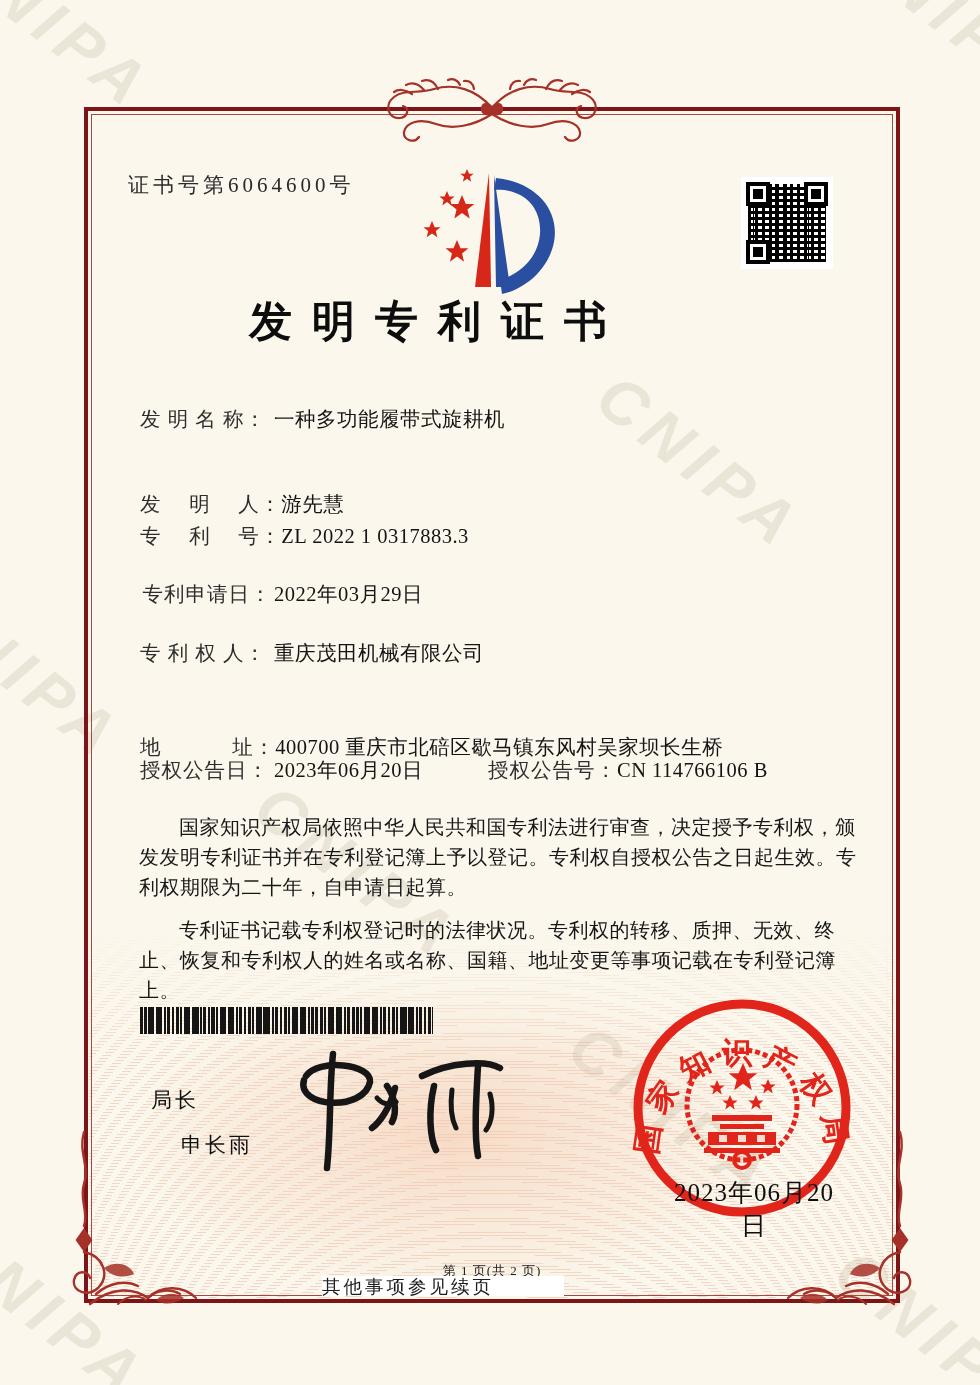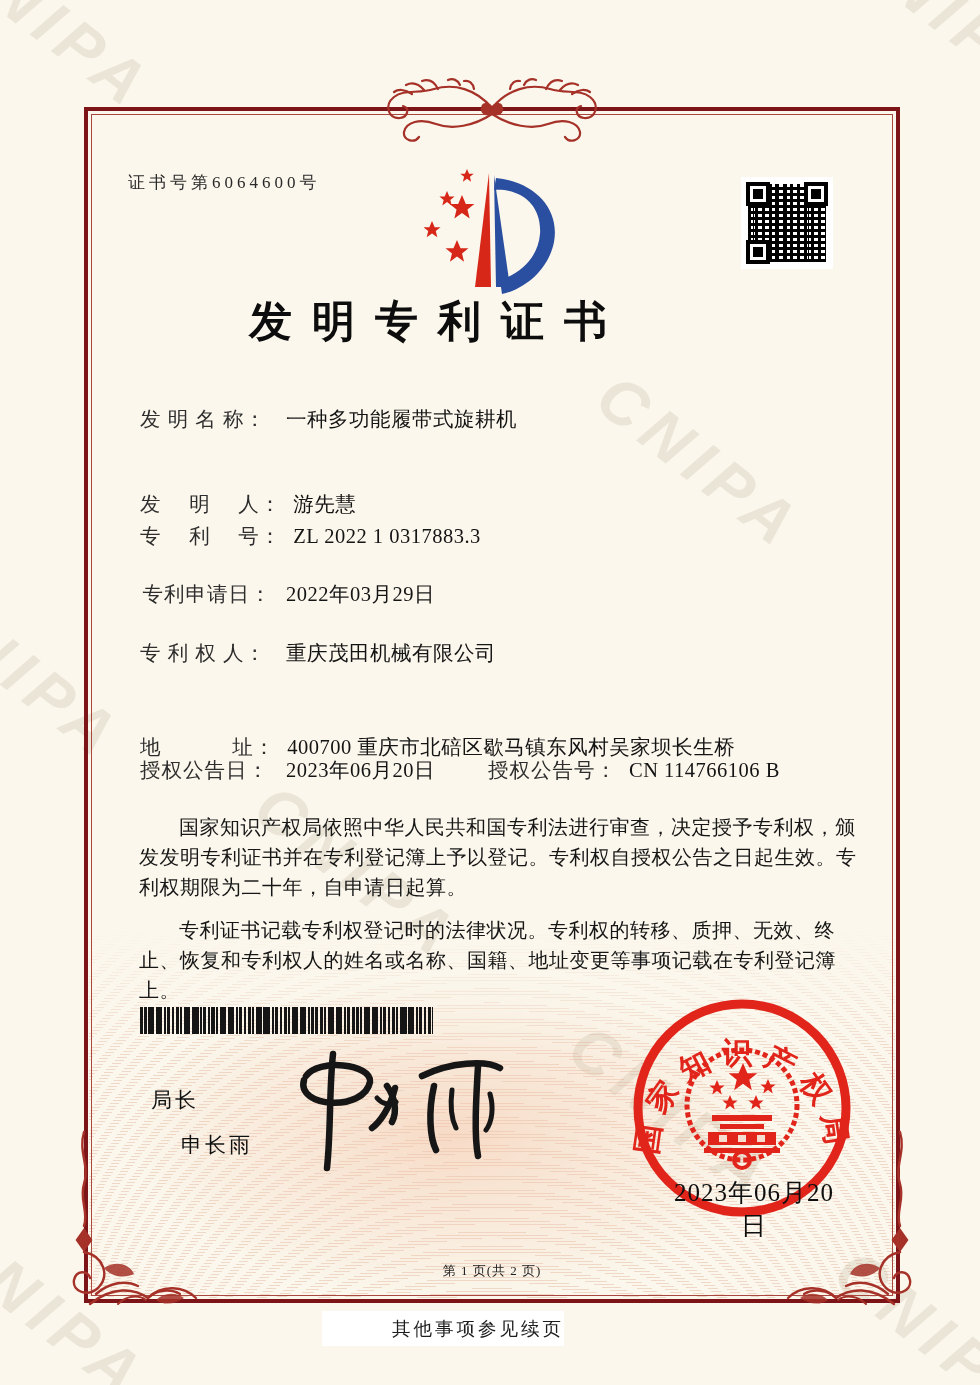--- a/index.html
+++ b/index.html
@@ -29,54 +29,54 @@
   }
   
   .frame{
     position:absolute;left:84px;top:107px;width:816px;height:1196px;
     border:4px solid #7d1518;box-sizing:border-box;
   }
   .frame::before{
     content:"";position:absolute;inset:3px;border:1px solid #a8483f;
   }
   
-  .cert-no{left:128px;top:171px;font-size:17px;letter-spacing:4px;color:#2a2a2a;}
+  .cert-no{left:128px;top:171px;font-size:21px;letter-spacing:4px;color:#2a2a2a;}
   .qr{left:741px;top:177px;width:92px;height:92px;background:#fff;}
   .qr-grid{position:absolute;inset:7px;background-color:#fff;background:
       repeating-linear-gradient(0deg,#000 0 3px,transparent 3px 6px),
       repeating-linear-gradient(90deg,#000 0 3px,transparent 3px 7px),
       repeating-linear-gradient(90deg,transparent 0 5px,#000 5px 6px,transparent 6px 11px);}
   .qr-f{position:absolute;width:16px;height:16px;border:4px solid #000;background:#fff;}
   .qr-f::after{content:"";position:absolute;inset:3px;background:#000;}
   .qr-f.tl{left:5px;top:5px;} .qr-f.tr{right:5px;top:5px;} .qr-f.bl{left:5px;bottom:5px;}
   .title{left:84px;top:293px;width:688px;text-align:center;
     font-size:43px;font-weight:700;letter-spacing:20px;text-indent:20px;color:#0d0d0d;}
   
   .row{position:absolute;left:140px;font-size:20.5px;white-space:nowrap;}
   .row .lab{display:inline-block;min-width:134px;color:#2d2d2d;letter-spacing:1px;white-space:pre;}
-  .row .val{color:#141414;margin-left:12px;letter-spacing:0.5px;}
+  .row .val{color:#141414;margin-left:0;letter-spacing:0.5px;}
   
   .paras{left:139px;top:812px;width:727px;font-size:20px;line-height:30px;color:#161616;}
   .paras p{margin:0 0 13px;text-indent:2em;letter-spacing:0.5px;}
   
   .barcode{left:140px;top:1007px;width:293px;height:27px;
     background:
       repeating-linear-gradient(90deg,#151515 0 2px,transparent 2px 4px),
       repeating-linear-gradient(90deg,#151515 0 3px,transparent 3px 9px),
       repeating-linear-gradient(90deg,transparent 0 6px,#151515 6px 7px,transparent 7px 13px);}
   
   .sig-label{font-family:"Liberation Sans","DejaVu Sans",sans-serif;font-size:21px;
     color:#101010;letter-spacing:3px;}
   
   .seal-date{left:662px;top:1176px;width:184px;text-align:center;
     font-size:25px;color:#0e0e0e;letter-spacing:1px;font-weight:500;}
   
   .page-no{left:84px;top:1262px;width:816px;text-align:center;font-size:13px;color:#222;letter-spacing:1px;}
-  .cont-box{left:322px;top:1311px;width:242px;height:35px;background:#fff;
-    display:flex;align-items:center;justify-content:flex-end;
+  .cont-box{left:322px;top:1276px;width:242px;height:20px;background:#fff;
+    display:flex;align-items:center;justify-content:flex-start;
     font-size:18.5px;letter-spacing:3px;color:#1d1d1d;}
   svg{display:block;}
 </style>
 </head>
 <body>
 
 <div class="wm" style="left:-70px;top:-15px;">CNIPA</div>
 <div class="wm" style="left:828px;top:-25px;">CNIPA</div>
 <div class="wm" style="left:580px;top:425px;">CNIPA</div>
 <div class="wm" style="left:-100px;top:635px;">CNIPA</div>

